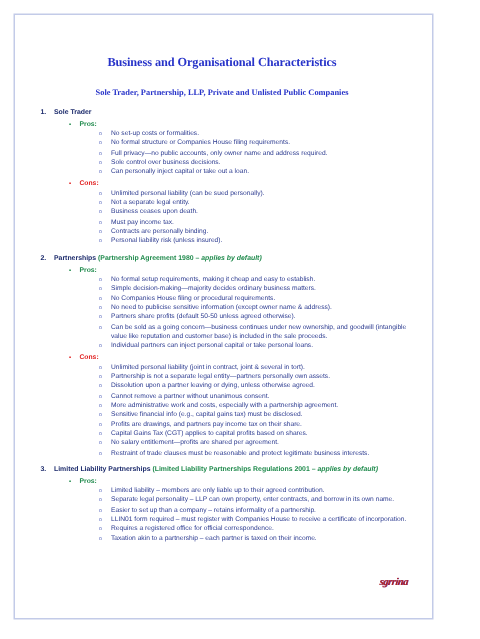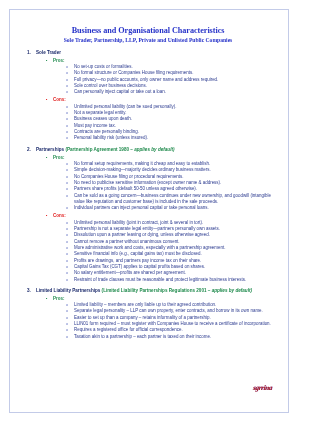--- a/index.html
+++ b/index.html
@@ -27,21 +27,21 @@
   .inner {
     padding: 16px 10px 6px 8px;
   }
   .doc-title {
     text-align: center;
     color: #2733c9;
     font-weight: bold;
     font-size: 8.2px;
     line-height: 10px;
     letter-spacing: -0.05px;
-    margin: 0;
+    margin: 11px;
   }
   .doc-subtitle {
     text-align: center;
     color: #2733c9;
     font-weight: bold;
     font-size: 5.6px;
     line-height: 8px;
     margin: 0 0 6px 0;
   }
   .sec {

